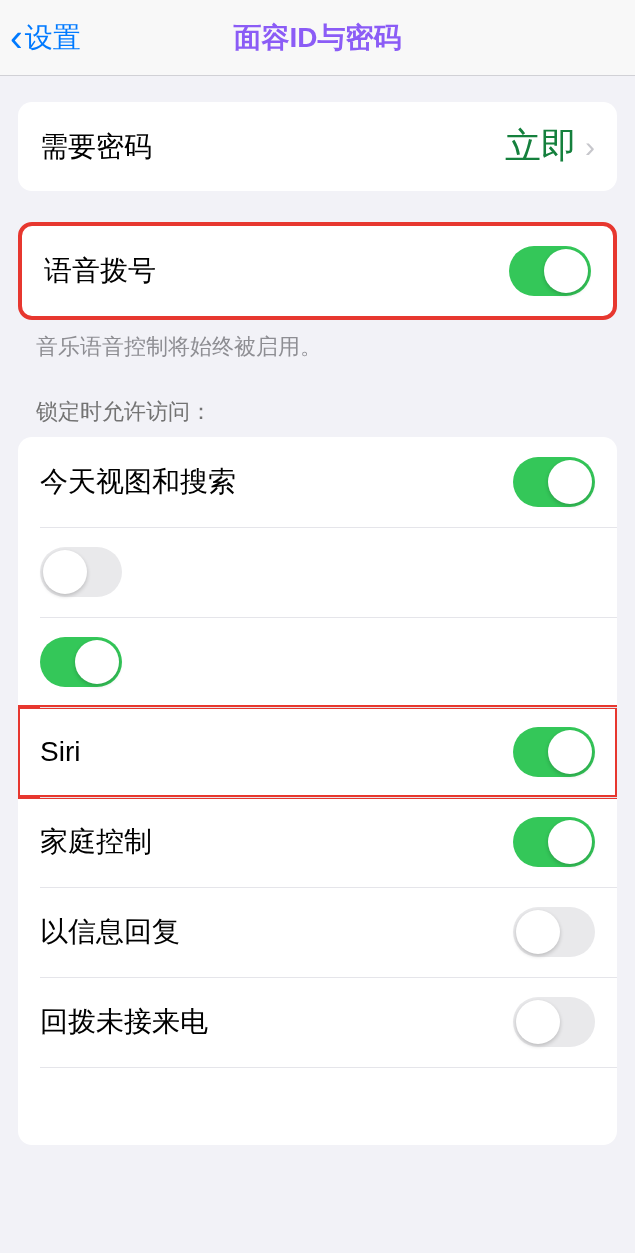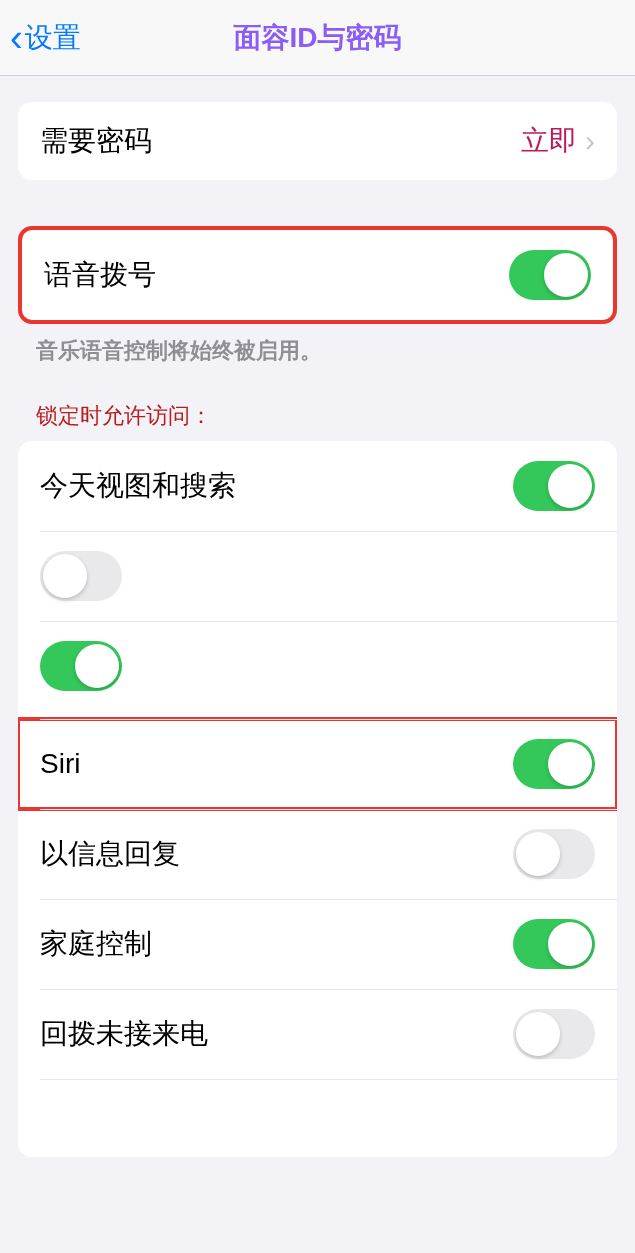--- a/index.html
+++ b/index.html
@@ -74,22 +74,22 @@
     .row-label {
       font-size: 28px;
       color: #000;
     }
     .row-value {
       display: flex;
       align-items: center;
       gap: 8px;
     }
     .value-text {
-      color: #be185d;
-      font-size: 28px;
+      color: #15803d;
+      font-size: 36px;
     }
     .chevron-right {
       color: #c7c7cc;
       font-size: 30px;
       font-weight: 500;
     }
     .toggle {
       width: 82px;
       height: 50px;
       border-radius: 25px;
@@ -116,31 +116,29 @@
       right: 3px;
     }
     .toggle.off::after {
       left: 3px;
     }
     .footer-text {
       padding: 12px 36px 0 36px;
       font-size: 22px;
       color: #8e8e93;
       line-height: 1.4;
-      font-weight: bold;
     }
     .section-header {
       padding: 34px 36px 10px 36px;
       font-size: 22px;
-      color: #b91c1c;
+      color: #737373;
     }
     .highlight {
       outline: 4px solid #e7372f;
       outline-offset: -2px;
-      margin-top: 8px;
     }
     .group.highlight-group {
       border: 4px solid #e7372f;
       border-radius: 14px;
     }
   </style>
 </head>
 <body>
 
 <div class="header">
@@ -156,21 +154,21 @@
   <div class="group">
     <div class="row">
       <span class="row-label">需要密码</span>
       <div class="row-value">
         <span class="value-text">立即</span>
         <span class="chevron-right">›</span>
       </div>
     </div>
   </div>
 
-  <div class="group highlight-group" style="margin-top:46px;">
+  <div class="group highlight-group" style="margin-top:31px;">
     <div class="row">
       <span class="row-label">语音拨号</span>
       <div class="toggle on"></div>
     </div>
   </div>
   <div class="footer-text">音乐语音控制将始终被启用。</div>
 
   <div class="section-header">锁定时允许访问：</div>
 
   <div class="group" id="lock-group" style="margin-top:0;">
@@ -182,27 +180,27 @@
         <div class="toggle off"></div>
       </div>
       <div class="row">
         <div class="toggle on"></div>
       </div>
       <div class="row highlight">
         <span class="row-label">Siri</span>
         <div class="toggle on"></div>
       </div>
       <div class="row">
+        <span class="row-label">家庭控制</span>
+        <div class="toggle on"></div>
+      </div>
+      <div class="row">
         <span class="row-label">以信息回复</span>
         <div class="toggle off"></div>
       </div>
       <div class="row">
-        <span class="row-label">家庭控制</span>
-        <div class="toggle on"></div>
-      </div>
-      <div class="row">
         <span class="row-label">回拨未接来电</span>
         <div class="toggle off"></div>
       </div>
       <div class="row"></div>
     </div>
 
 </div>
 
 </body></html>

